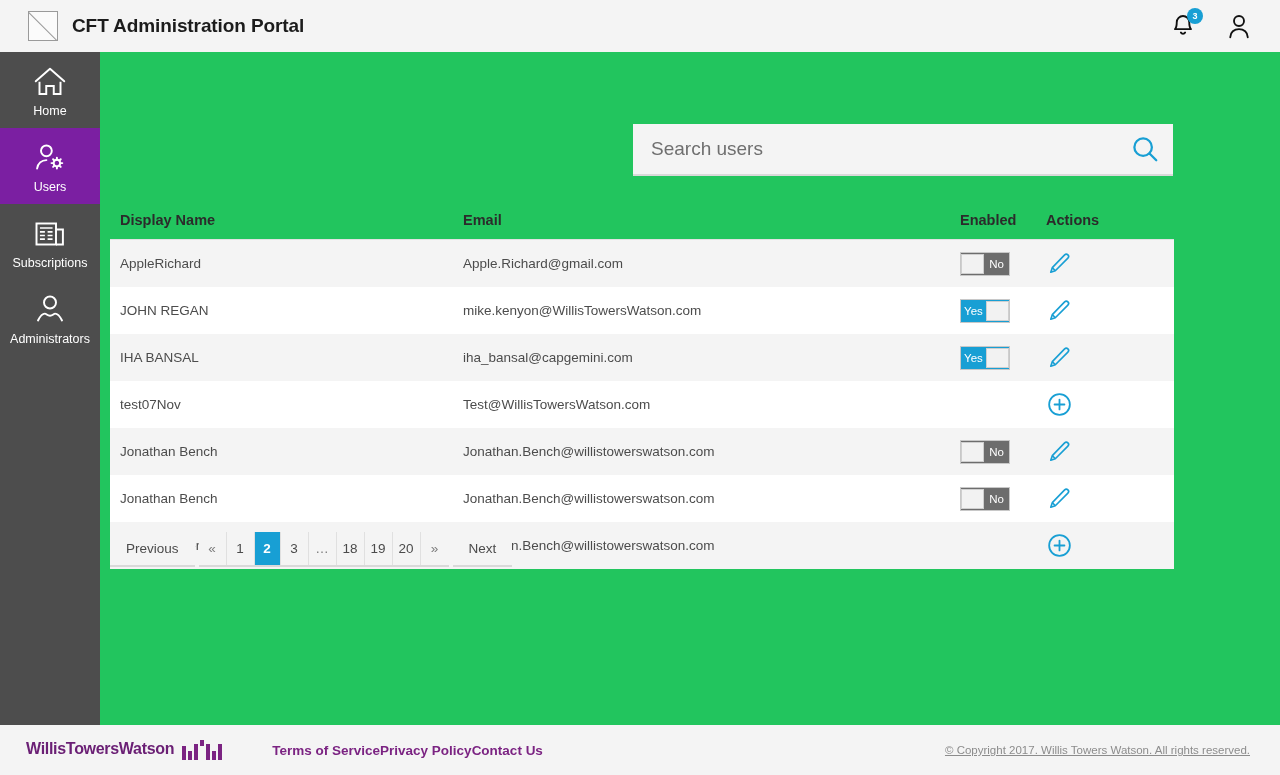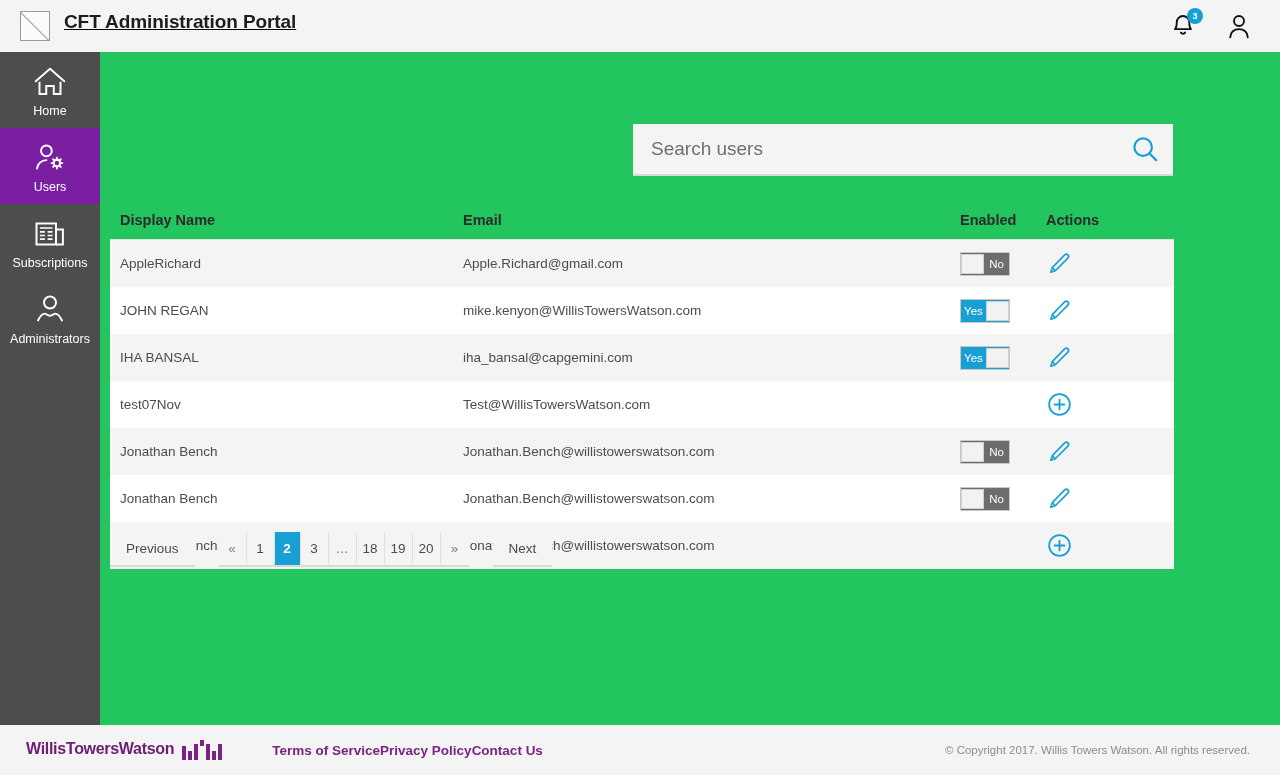--- a/index.html
+++ b/index.html
@@ -11,21 +11,21 @@
   }
   .page { position: relative; width: 1280px; height: 775px; }
 
   
   .header {
     position: absolute; top: 0; left: 0;
     width: 1280px; height: 52px;
     background: #f4f4f4;
     display: flex; align-items: center;
   }
-  .brand { display: flex; padding-left: 20px; text-decoration: underline; }
+  .brand { display: flex; align-items: center; padding-left: 28px; }
   .brand-logo {
     width: 30px; height: 30px;
     border: 1px solid #9a9a9a;
     background: #fbfbfb;
     position: relative; overflow: hidden;
   }
   .brand-logo:after {
     content: ""; position: absolute; top: -1px; left: -1px;
     width: 41px; height: 1px; background: #9a9a9a;
     transform: rotate(45deg); transform-origin: 0 0;
@@ -119,21 +119,21 @@
   .toggle .txt { flex: 1; text-align: center; }
   .toggle.off { background: #6d6d6d; }
   .toggle.on  { background: #189fd4; }
 
   
   .act { cursor: pointer; display: inline-flex; }
 
   
   .pager {
     position: absolute; left: 10px; top: 480px;
-    display: flex; align-items: center; gap: 24px;
+    display: flex; align-items: center; gap: 4px;
   }
   .pg-btn {
     background: #f4f4f4; border: 0; border-bottom: 2px solid #d9d9d9;
     padding: 9px 16px; font-size: 13.5px; color: #4b4b4b;
     font-family: "Liberation Sans", sans-serif; cursor: pointer;
   }
   .pg-group {
     display: flex; align-items: center;
     background: #f4f4f4; border-bottom: 2px solid #d9d9d9;
   }
@@ -158,21 +158,21 @@
   .wtw-text {
     font-size: 16px; font-weight: bold; color: #6b2075;
     letter-spacing: -0.3px;
   }
   .wtw-mark { display: flex; align-items: flex-end; height: 20px; margin-left: 8px; gap: 2px; }
   .wtw-mark i { display: block; width: 4px; background: #7b2382; }
   .f-links { display: flex; margin-left: 50px; }
   .f-link { font-size: 13.5px; font-weight: bold; color: #7b2382; cursor: pointer; text-decoration: none; }
   .copyright {
     margin-left: auto; padding-right: 30px;
-    font-size: 11.5px; color: #8c8c8c;
+    font-size: 11.5px; color: #8c8c8c; text-decoration: underline;
   }
 </style>
 </head>
 <body>
 
 <div class="page">
 
   <div class="header">
     <div class="brand">
       <span class="brand-logo"></span>

